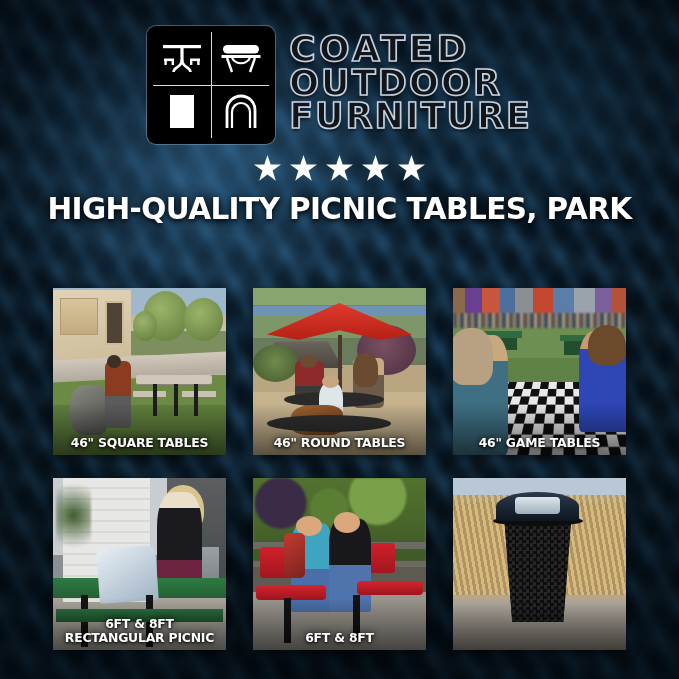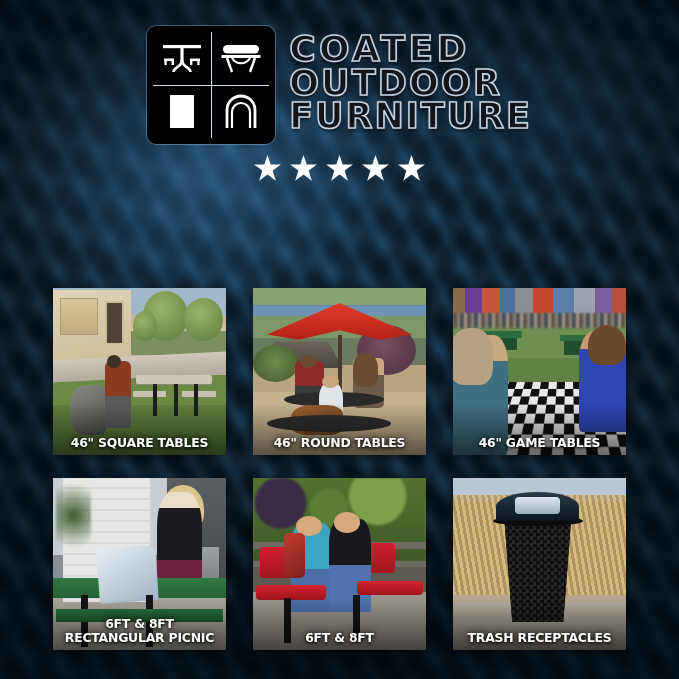--- a/index.html
+++ b/index.html
@@ -367,20 +367,21 @@
 
     <div class="stars">
       <span class="star"></span>
       <span class="star"></span>
       <span class="star"></span>
       <span class="star"></span>
       <span class="star"></span>
     </div>
 
     <div class="headline">
+      <span class="l1">HIGH-QUALITY PICNIC TABLES, PARK</span>
     </div>
   </div>
 
   <div class="grid">
 
     <div class="card">
       <div class="scene sc-sq">
         <div class="bldg"></div>
         <div class="gdoor"></div>
         <div class="win"></div>
@@ -498,18 +499,17 @@
       <div class="scene sc-tr">
         <div class="grass"></div>
         <div class="walk"></div>
         <div class="can"></div>
         <div class="rim"></div>
         <div class="dome"></div>
         <div class="slot"></div>
       </div>
       <div class="capshade"></div>
       <div class="cap">
-        <span class="ln">TRASH RECEPTACLES</span>
       </div>
     </div>
 
   </div>
 </div>
 
 </body></html>

